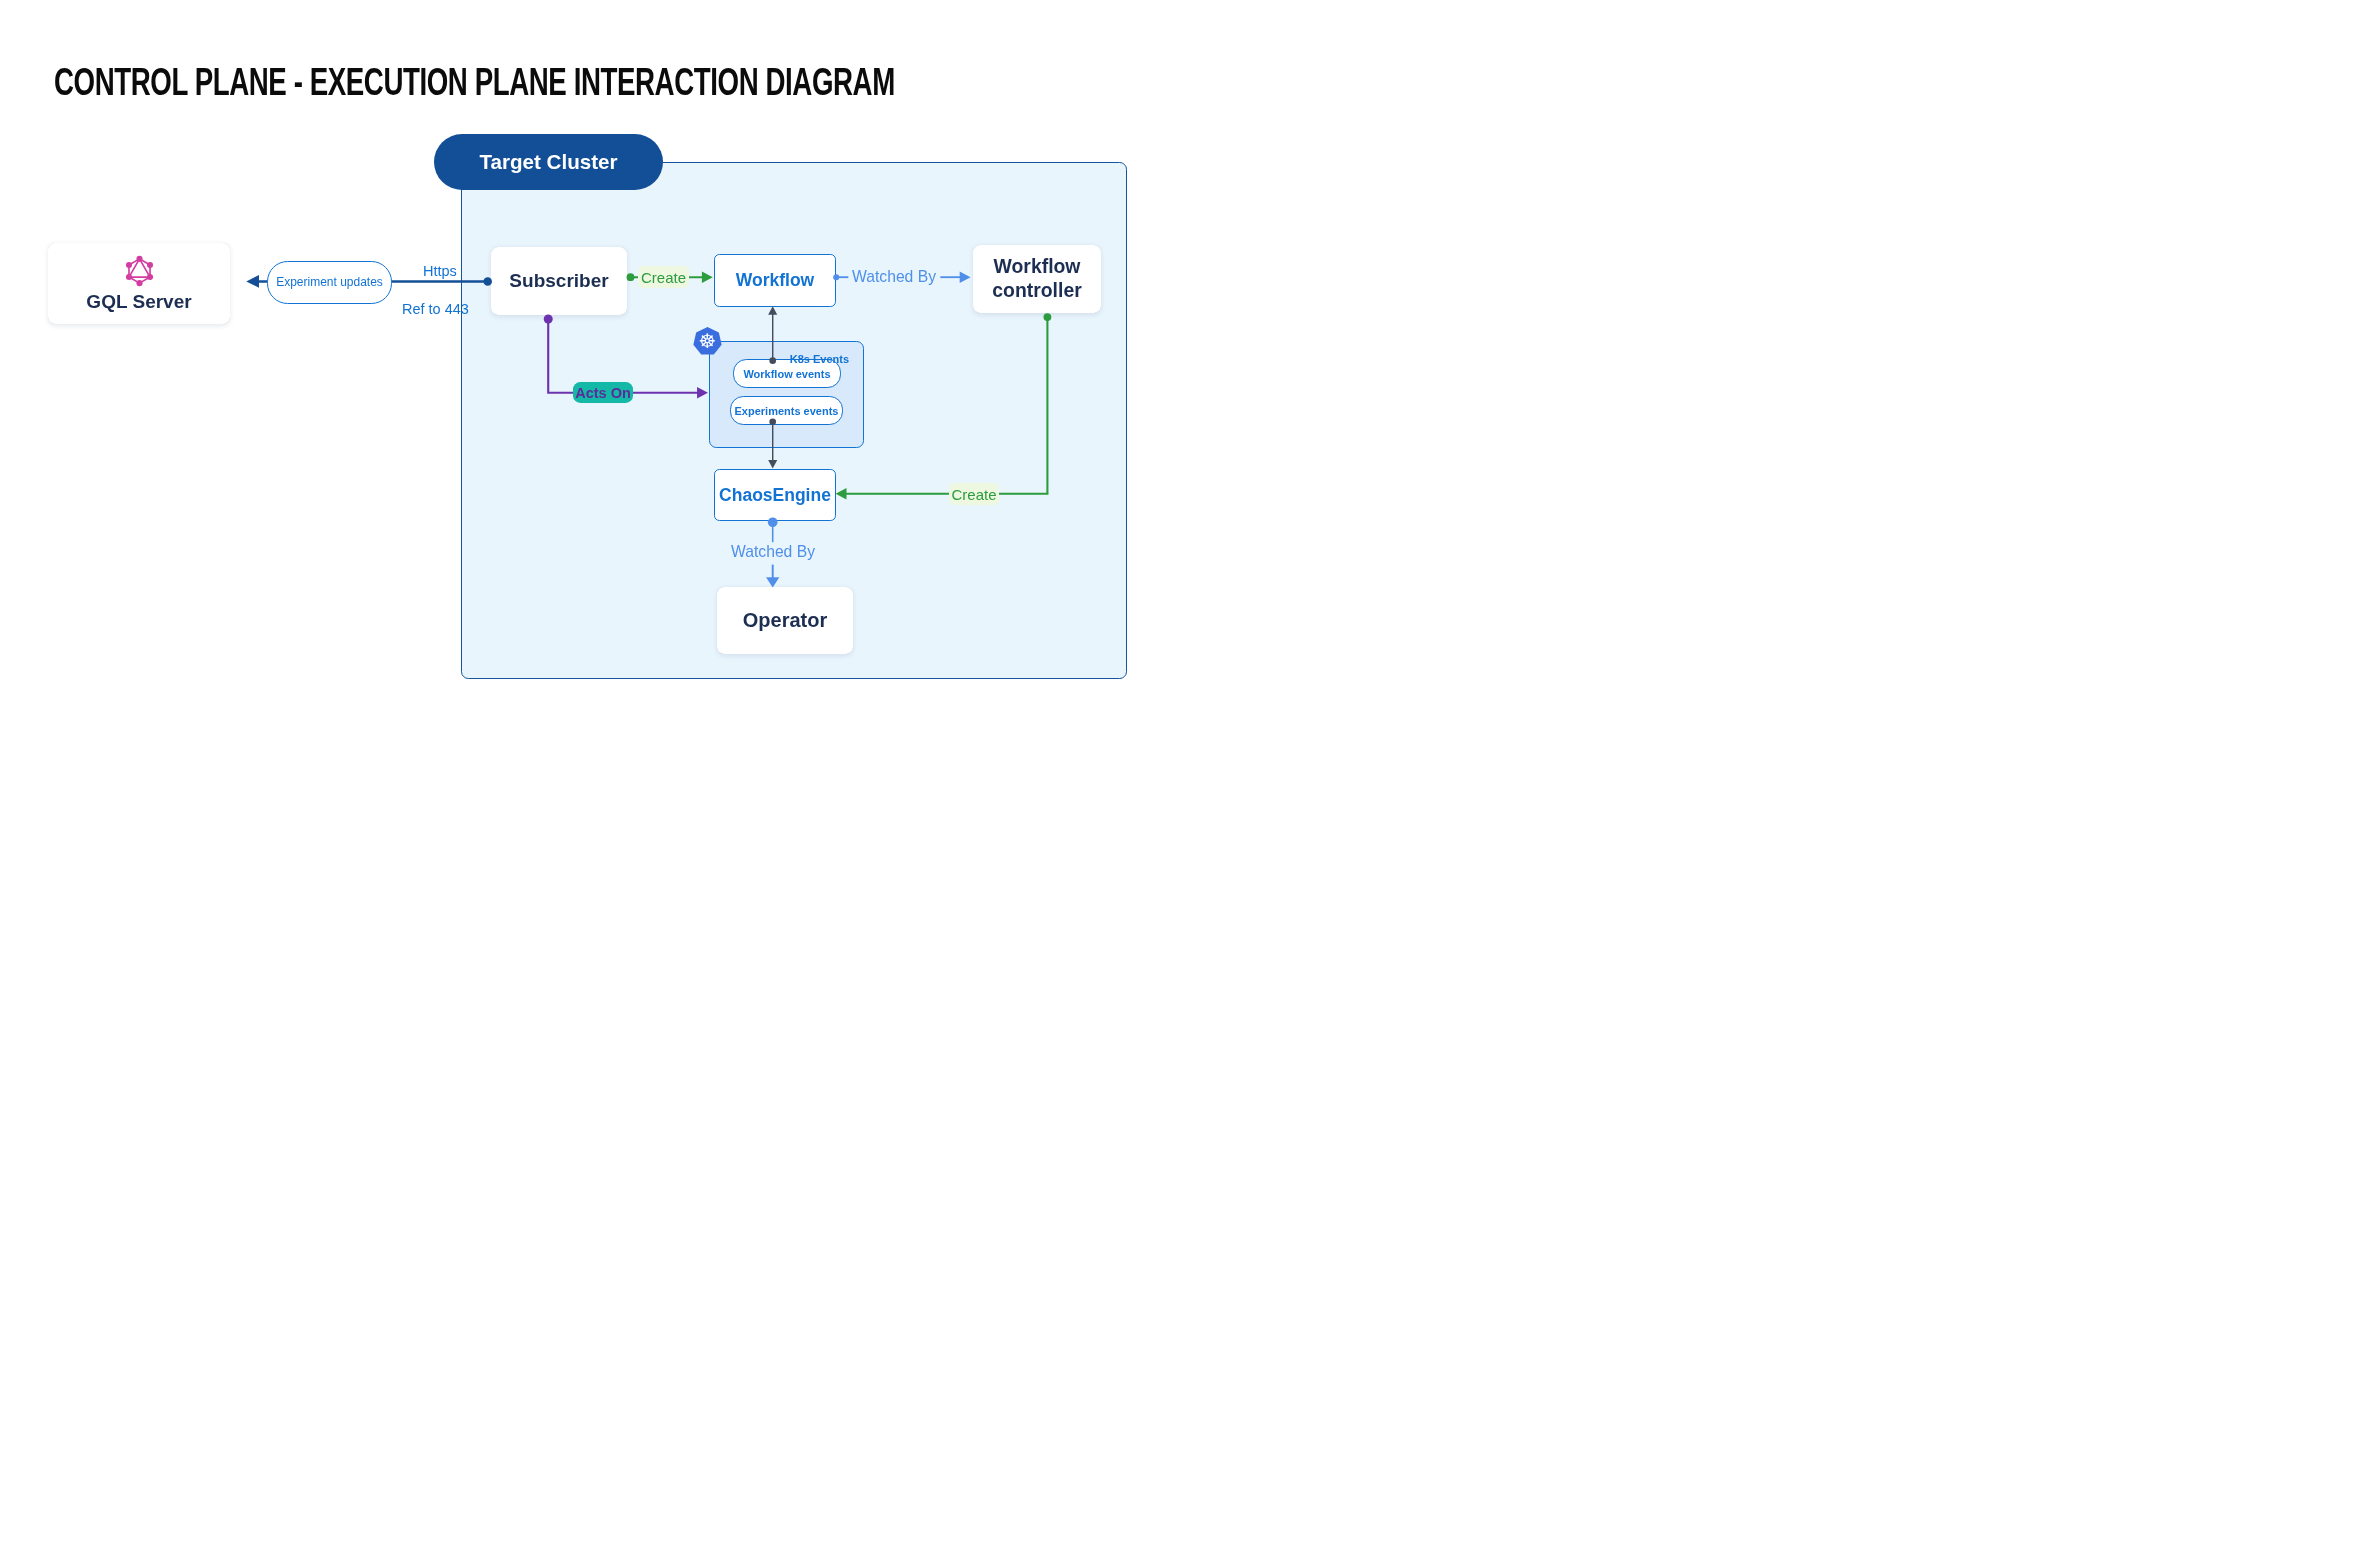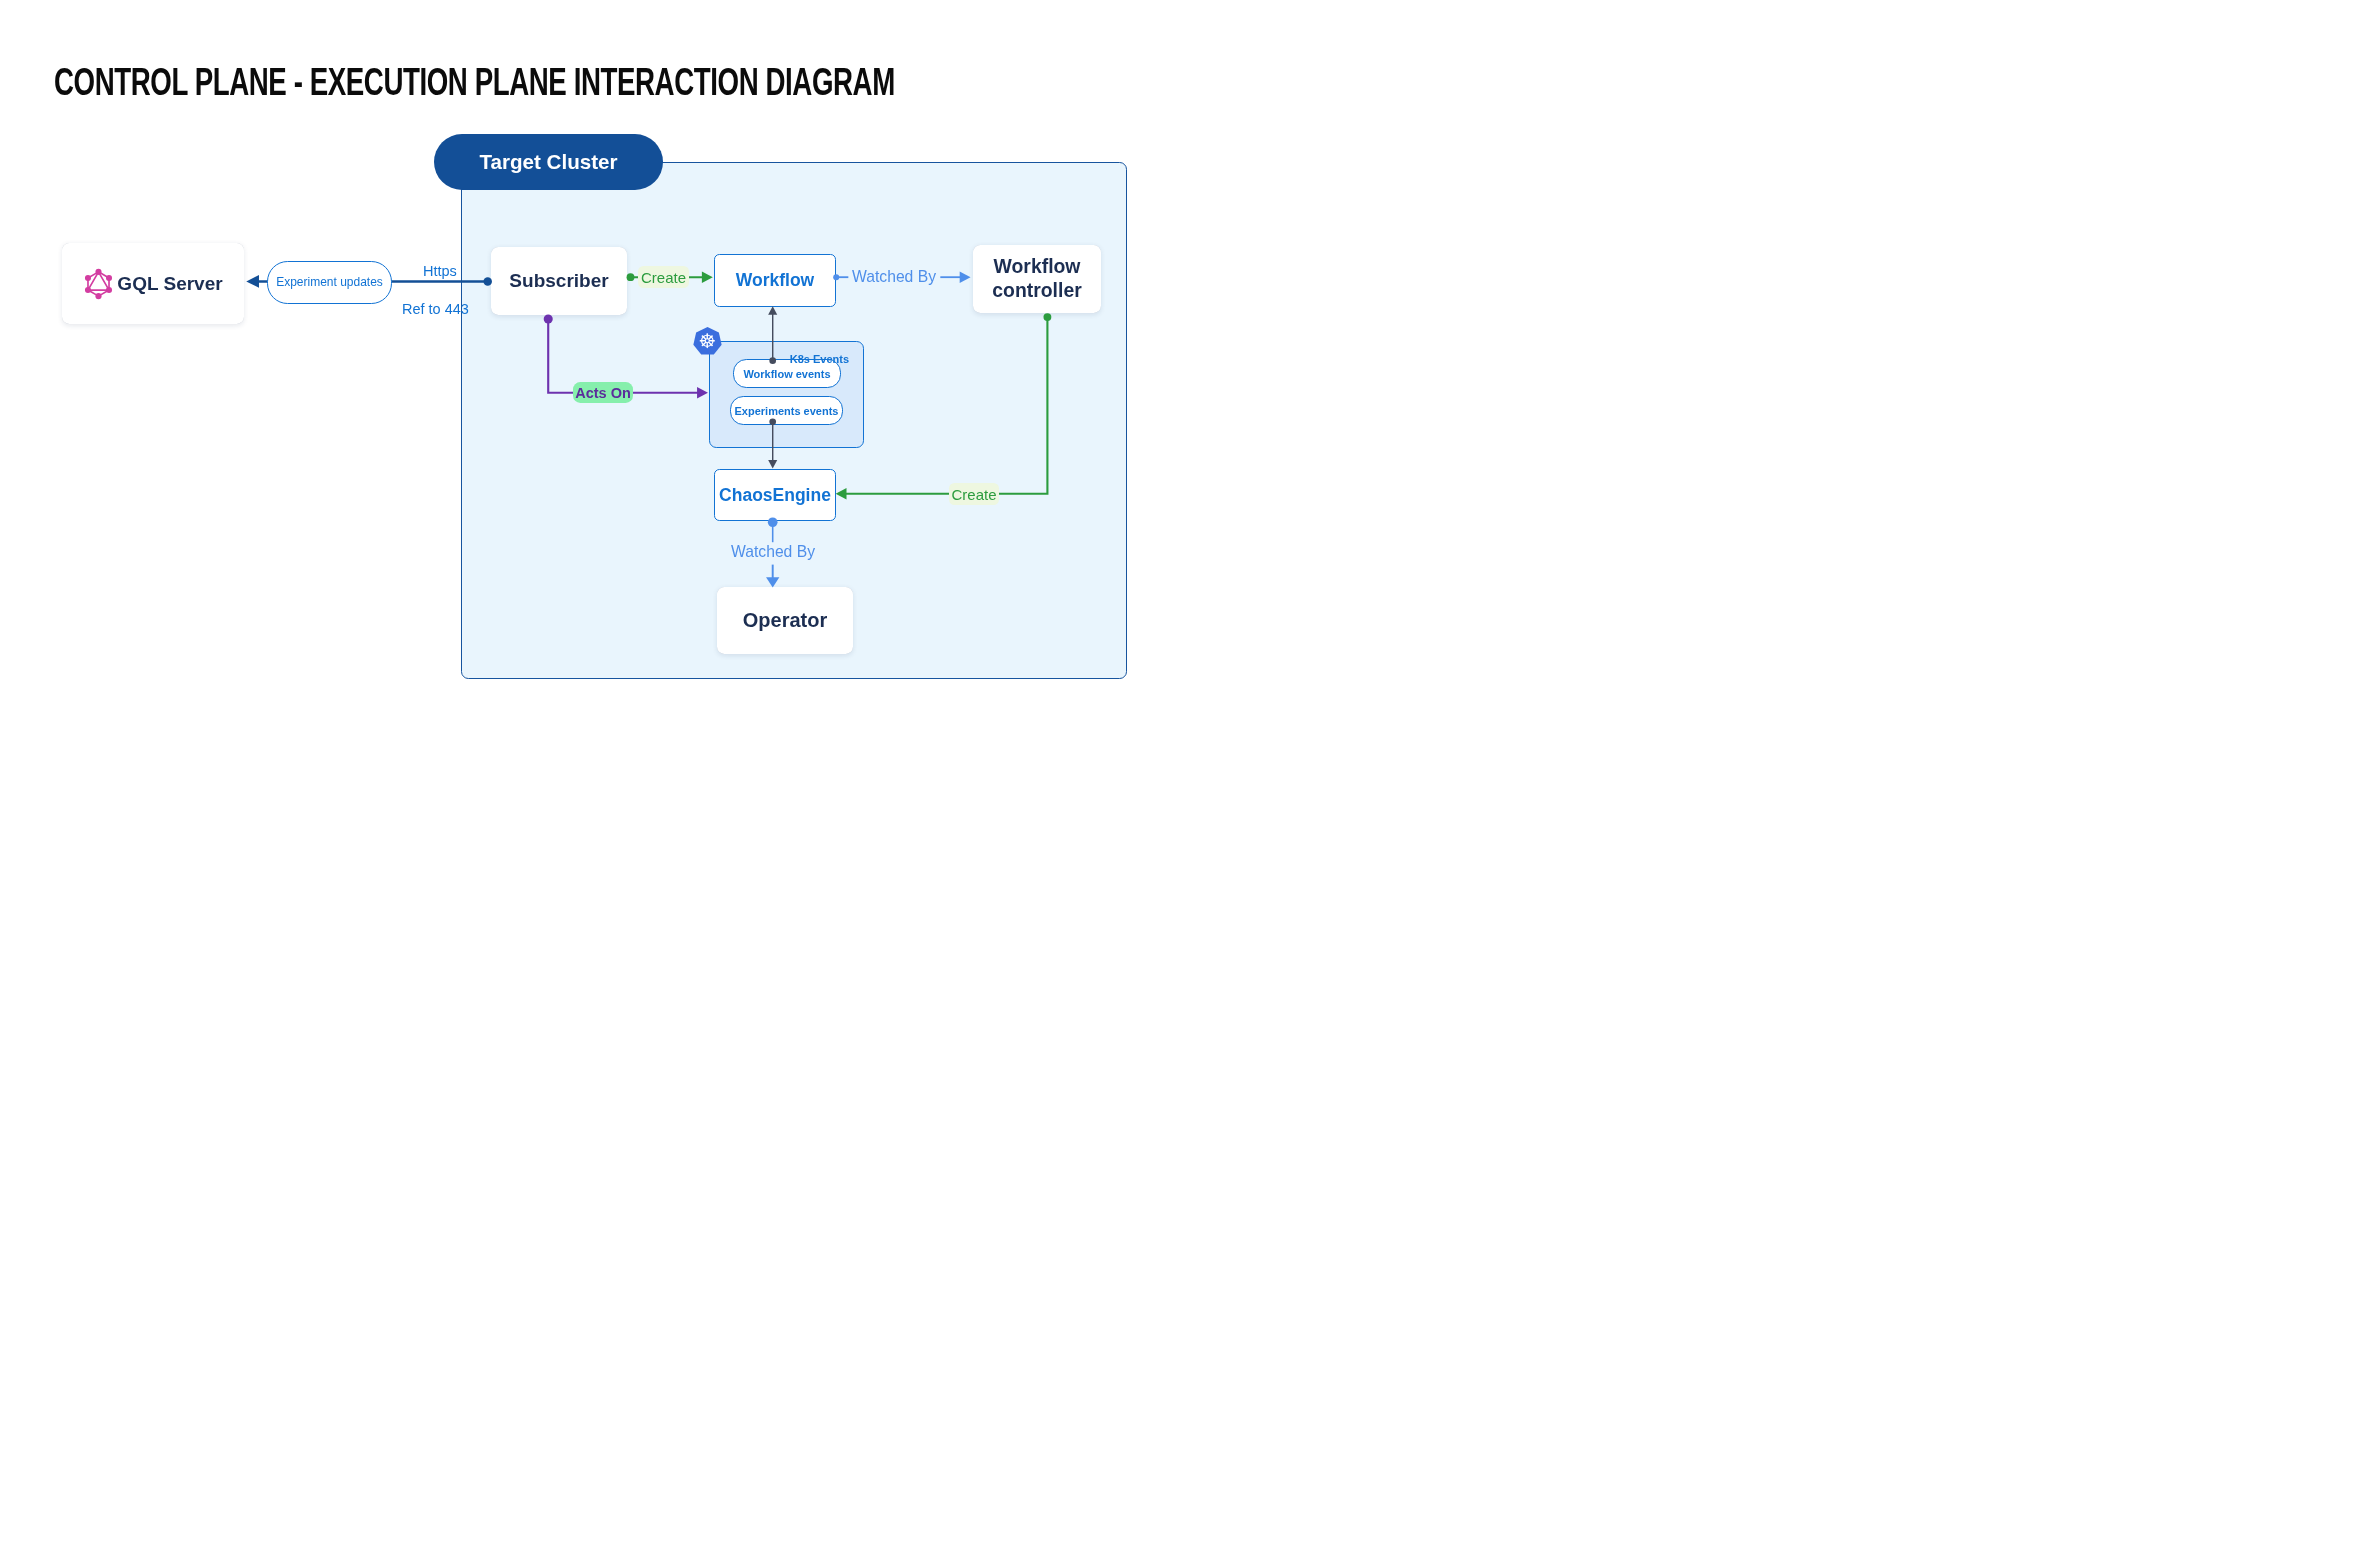--- a/index.html
+++ b/index.html
@@ -23,21 +23,21 @@
     display:flex;align-items:center;justify-content:center;color:#ffffff;
     font-size:20.6px;font-weight:600;z-index:6;
   }
   
   .card{
     background:#ffffff;border-radius:7.3px;z-index:2;
     box-shadow:0 1.2px 4.8px rgba(15,40,80,.10),0 0 0.6px rgba(15,40,80,.22);
     display:flex;align-items:center;justify-content:center;
   }
   .navy{color:#1c2e52;font-weight:700;}
-  .gql-card{left:62px;top:243px;width:182px;height:81px;gap:3px;}
+  .gql-card{left:48px;top:243px;width:182px;height:81px;gap:3px;flex-direction:column;}
   .gql-card .lbl{font-size:19px;}
   .subscriber-card{left:491px;top:247px;width:136px;height:68px;}
   .subscriber-card .lbl{font-size:19px;}
   .controller-card{left:973px;top:245px;width:128px;height:68px;text-align:center;}
   .controller-card .lbl{font-size:19.4px;line-height:23.6px;width:109px;}
   .operator-card{left:717px;top:587px;width:136px;height:67px;}
   .operator-card .lbl{font-size:20px;}
   
   .bluebox{
     background:#ffffff;border:1.8px solid #1273d4;border-radius:5.4px;z-index:2;
@@ -77,21 +77,21 @@
   .ref-label{left:402px;top:301px;font-size:14.5px;color:#1273d4;}
   .wb1-label{left:852px;top:268px;font-size:15.7px;color:#4f8fea;}
   .wb2-label{left:731px;top:543px;width:83px;text-align:center;font-size:15.7px;color:#4f8fea;}
   .tag{
     z-index:5;display:flex;align-items:center;justify-content:center;white-space:nowrap;
   }
   .create1-tag{left:638px;top:266px;width:51px;height:22px;background:#eef7e0;border-radius:5.4px;
     color:#2c9c3e;font-size:15px;font-weight:500;}
   .create2-tag{left:949px;top:483px;width:50px;height:22px;background:#eef7e0;border-radius:5.4px;
     color:#2c9c3e;font-size:15px;font-weight:500;}
-  .actson-tag{left:573px;top:382px;width:60px;height:21px;background:#86efac;border-radius:7.3px;
+  .actson-tag{left:573px;top:382px;width:60px;height:21px;background:#14b8a6;border-radius:7.3px;
     color:#5b2d9b;font-size:14.5px;font-weight:600;}
   
   .connectors{left:0;top:0;width:1189px;height:771px;z-index:4;pointer-events:none;}
 </style>
 </head>
 <body>
 
 <div id="canvas">
 
   <div class="abs page-title">CONTROL PLANE - EXECUTION PLANE INTERACTION DIAGRAM</div>

